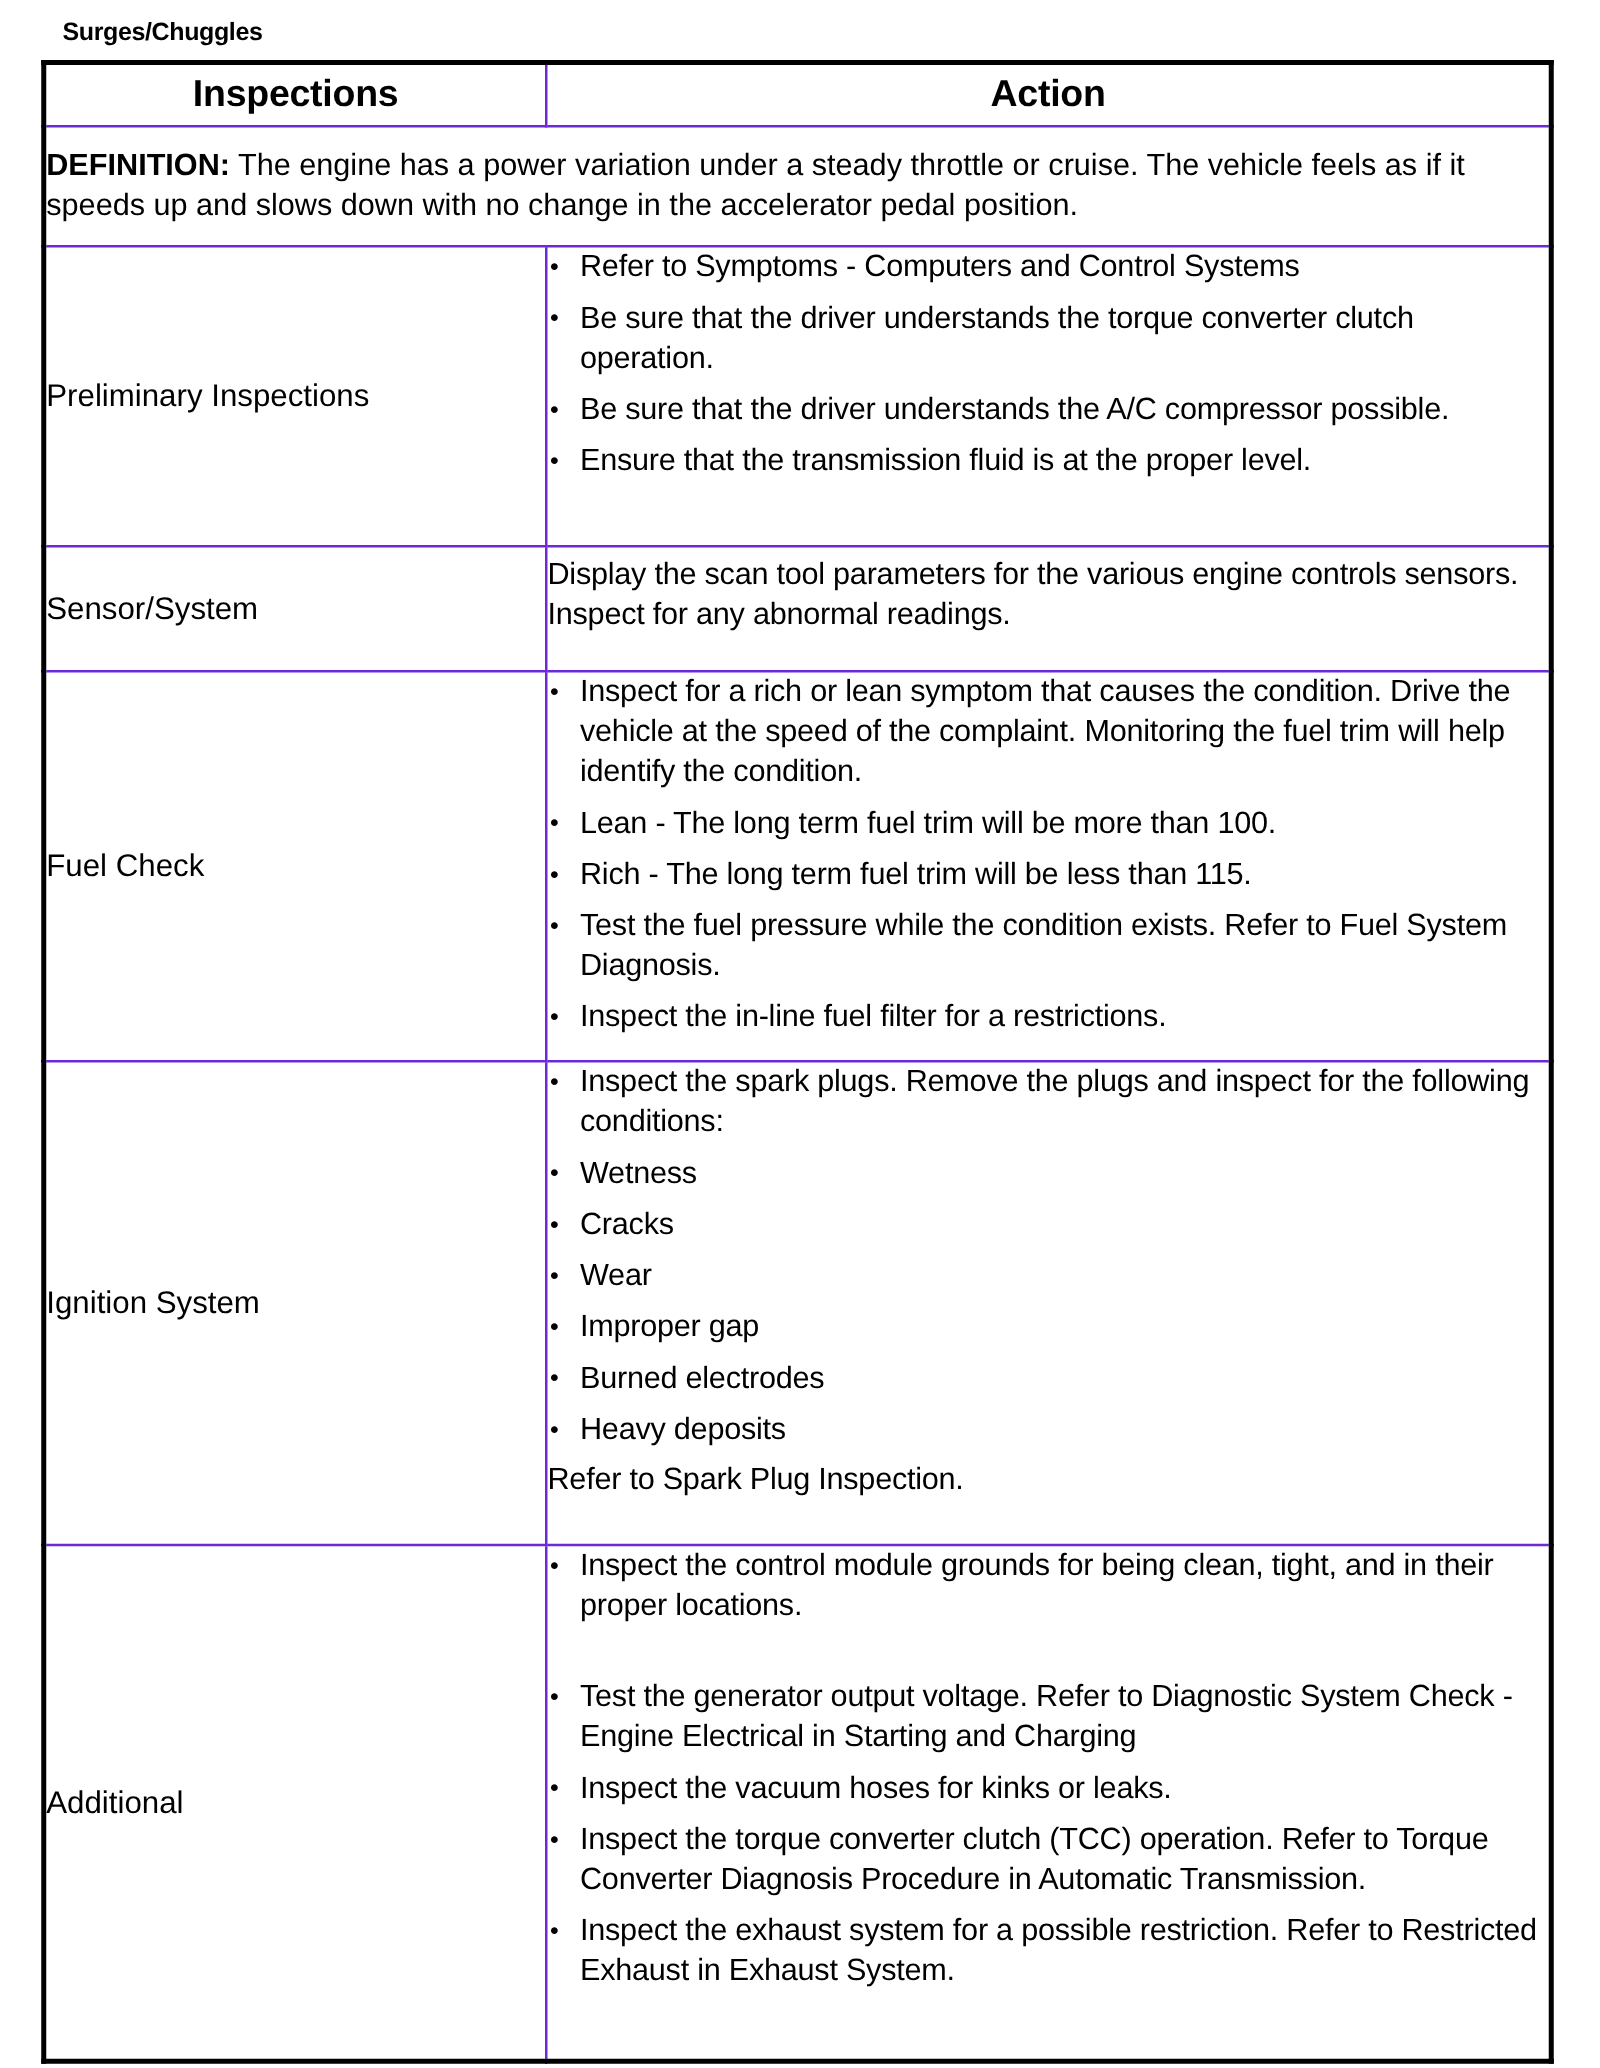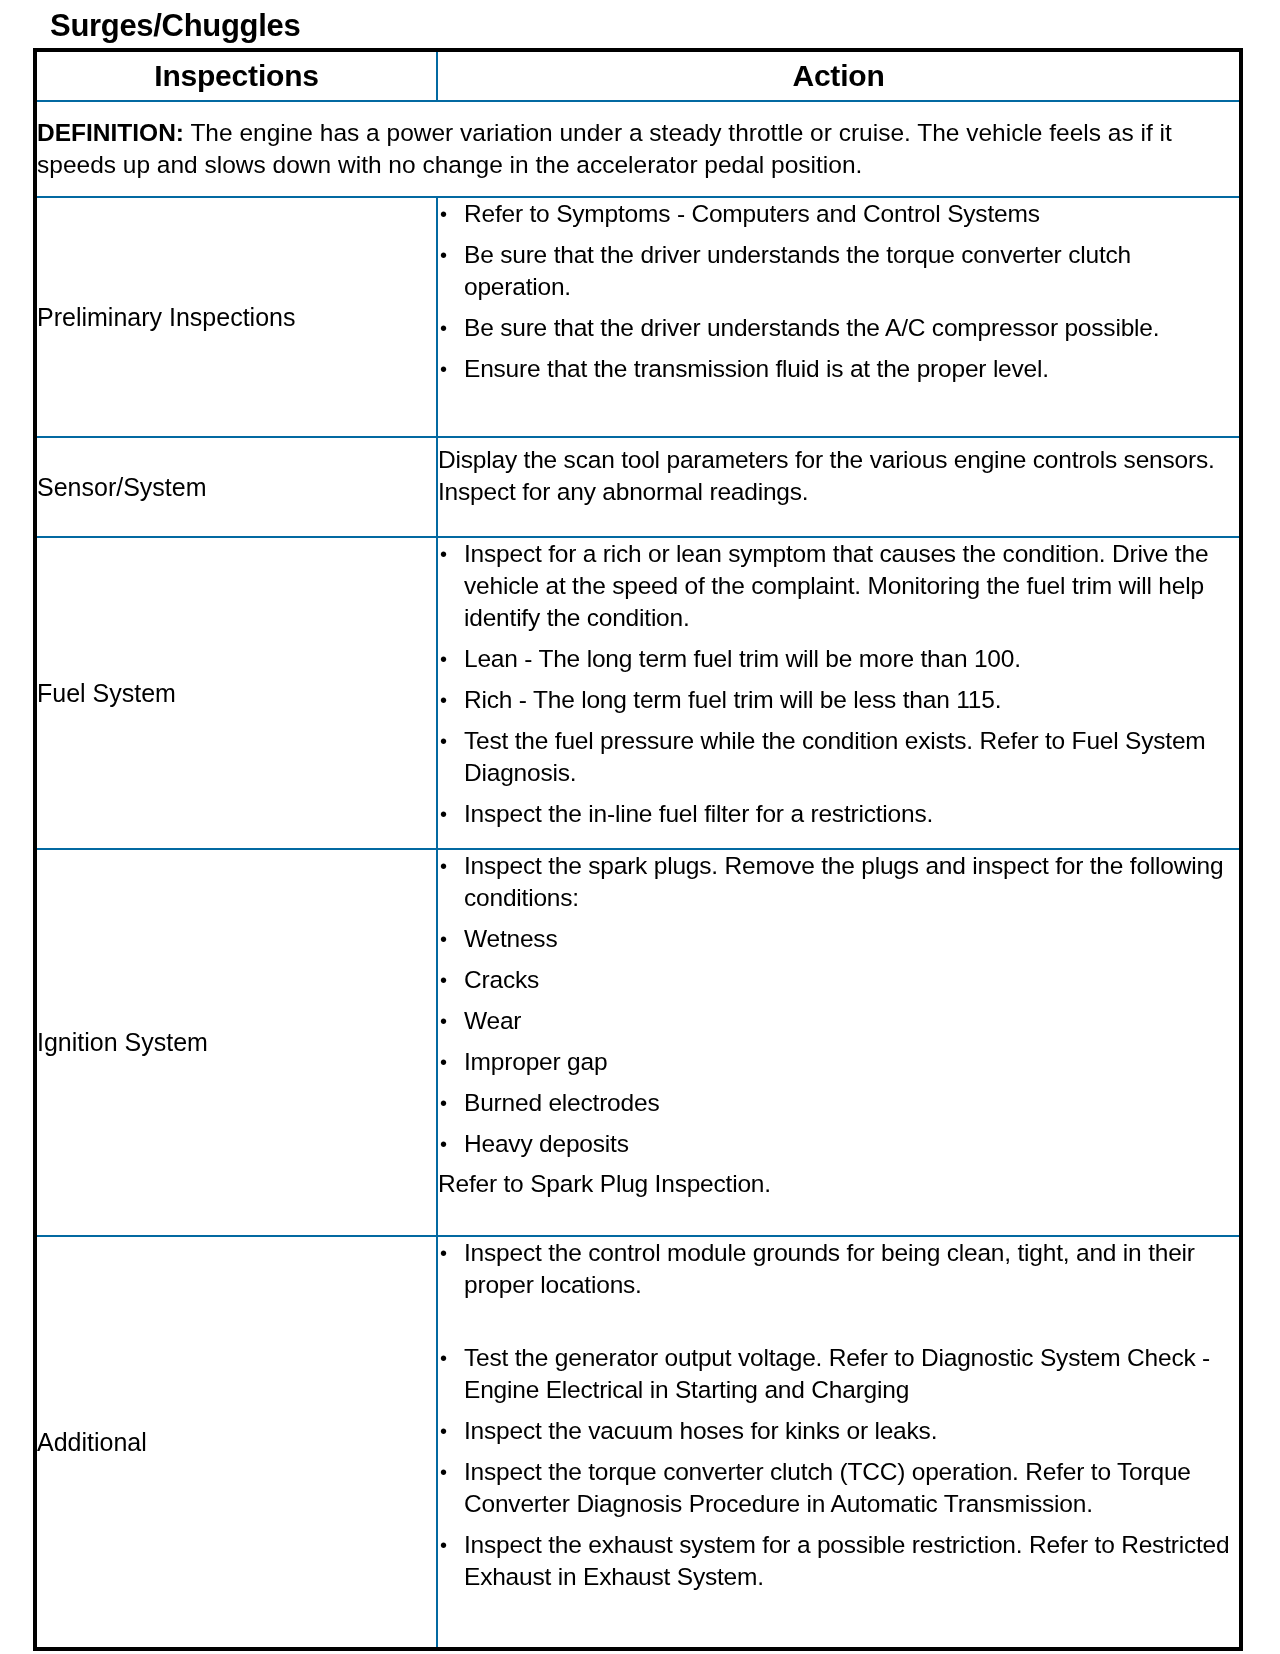--- a/index.html
+++ b/index.html
@@ -2,27 +2,27 @@
 <html><head>
 <meta charset="utf-8">
 <style>
   html, body { margin: 0; padding: 0; background: #ffffff; }
   body {
     width: 1280px; height: 1654px; position: relative; overflow: hidden;
     font-family: "Liberation Sans", sans-serif; color: #000;
   }
   .page-title {
     position: absolute; left: 50px; top: 8px;
-    font-size: 31px; font-weight: bold; letter-spacing: -0.3px; line-height: 36px;
+    font-size: 20px; font-weight: bold; letter-spacing: -0.3px; line-height: 36px;
   }
   table.diag {
     position: absolute; left: 33px; top: 48px; width: 1206px;
     border-collapse: collapse; border: 4px solid #000; table-layout: fixed;
   }
-  table.diag td, table.diag th { border: 2px solid #0369a1; vertical-align: middle; padding: 0; }
+  table.diag td, table.diag th { border: 2px solid #6d28d9; vertical-align: middle; padding: 0; }
   table.diag th {
     font-size: 30px; font-weight: bold; height: 48px; text-align: center; letter-spacing: -0.2px;
   }
   col.c1 { width: 402px; }
   col.c2 { width: 804px; }
   .def-cell { padding: 6px 14px 6px 14px; font-size: 24.5px; line-height: 32px; height: 64px; }
   .def-label { font-weight: bold; }
   .insp-cell { padding-left: 14px; font-size: 25px; }
   .act-cell { padding: 4px 14px 10px 14px; font-size: 24.5px; line-height: 32px; vertical-align: top !important; }
   ul.bullets { list-style: none; margin: 0; padding: 0; }
@@ -79,21 +79,21 @@
   </tr>
 
   <tr class="r-sensor">
     <td class="insp-cell">Sensor/System</td>
     <td class="act-cell sensor-act">
       <div class="plain">Display the scan tool parameters for the various engine controls sensors. Inspect for any abnormal readings.</div>
     </td>
   </tr>
 
   <tr class="r-fuel">
-    <td class="insp-cell">Fuel System</td>
+    <td class="insp-cell">Fuel Check</td>
     <td class="act-cell">
       <ul class="bullets">
         <li><span class="bullet">•</span><span class="txt">Inspect for a rich or lean symptom that causes the condition. Drive the vehicle at the speed of the complaint. Monitoring the fuel trim will help identify the condition.</span></li>
         <li><span class="bullet">•</span><span class="txt">Lean - The long term fuel trim will be more than 100.</span></li>
         <li><span class="bullet">•</span><span class="txt">Rich - The long term fuel trim will be less than 115.</span></li>
         <li><span class="bullet">•</span><span class="txt">Test the fuel pressure while the condition exists. Refer to Fuel System Diagnosis.</span></li>
         <li><span class="bullet">•</span><span class="txt">Inspect the in-line fuel filter for a restrictions.</span></li>
       </ul>
     </td>
   </tr>

